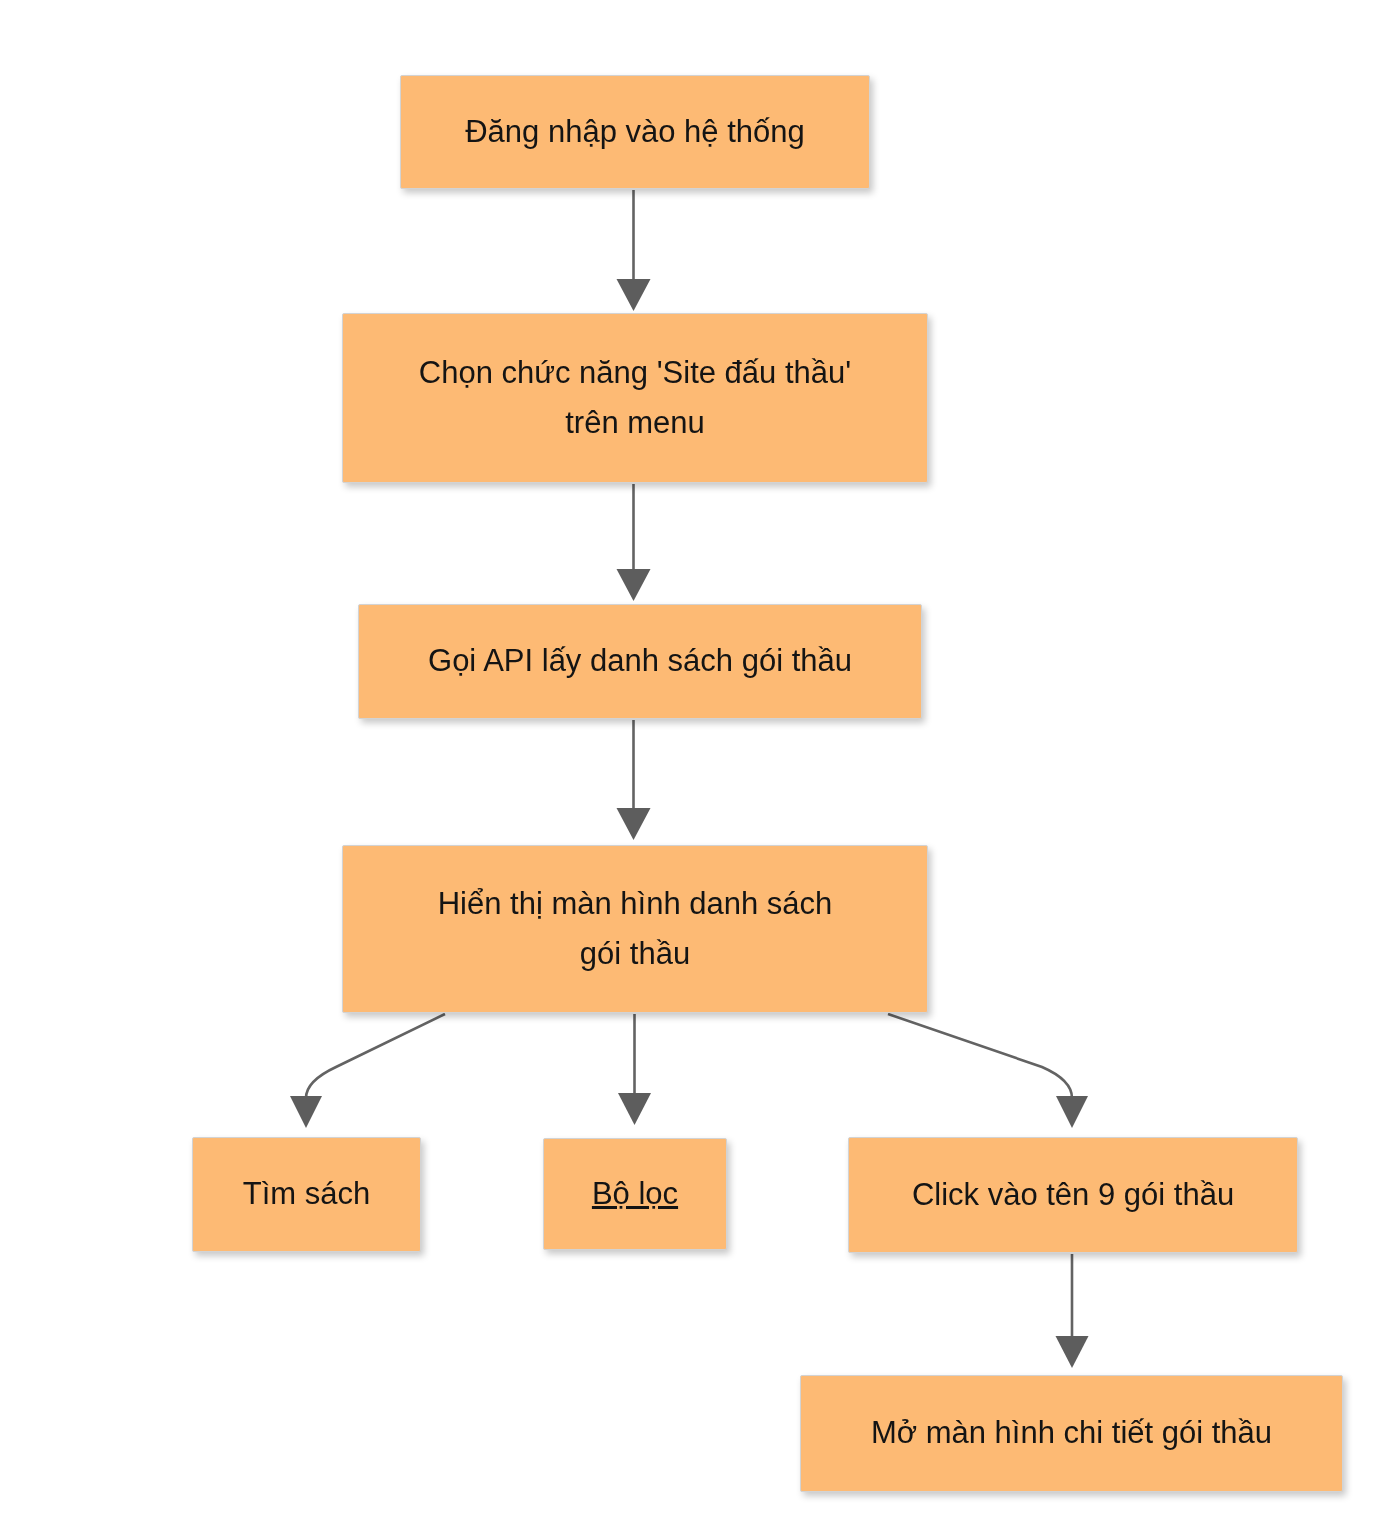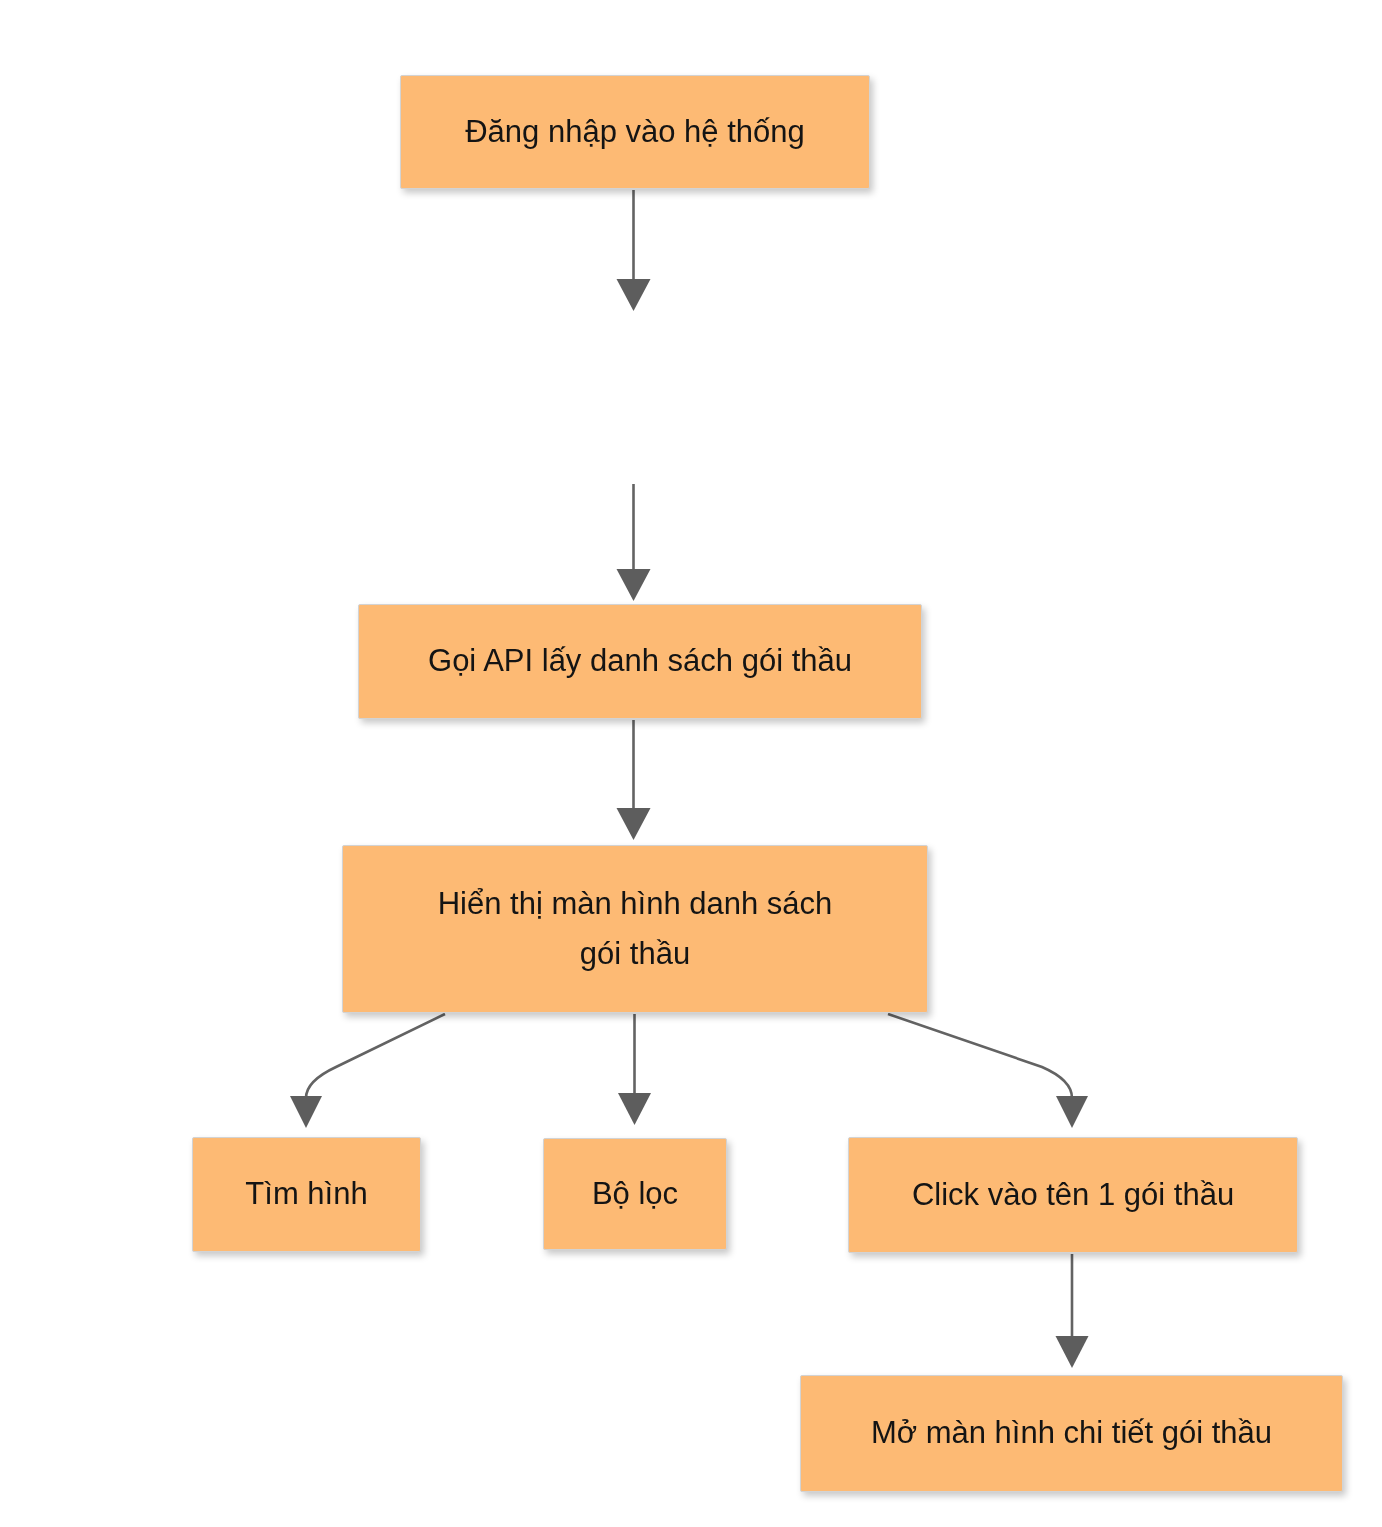--- a/index.html
+++ b/index.html
@@ -80,27 +80,29 @@
       <polygon class="edge-head" points="1056,1096 1088,1096 1072,1128"></polygon>
     </g>
     <g>
       <path class="edge-line" d="M1072 1254 V 1338"></path>
       <polygon class="edge-head" points="1055.5,1336 1088.5,1336 1072,1368"></polygon>
     </g>
   </svg>
 
   <div class="node" style="left:400px; top:75px; width:470px; height:114px;">Đăng nhập vào hệ thống</div>
 
+  <div class="node" style="left:342px; top:313px; width:586px; height:170px;">Chọn chức năng 'Site đấu thầu'
+trên menu</div>
 
   <div class="node" style="left:352px; top:604px; width:564px; height:115px;margin-left:6px;">Gọi API lấy danh sách gói thầu</div>
 
   <div class="node" style="left:342px; top:845px; width:586px; height:168px;">Hiển thị màn hình danh sách
 gói thầu</div>
 
-  <div class="node" style="left:192px; top:1137px; width:229px; height:115px;">Tìm hình</div>
+  <div class="node" style="left:192px; top:1137px; width:229px; height:115px;">Tìm sách</div>
 
-  <div class="node" style="left:543px; top:1138px; width:184px; height:112px;">Bộ lọc</div>
+  <div class="node" style="left:543px; top:1138px; width:184px; height:112px;text-decoration:underline;">Bộ lọc</div>
 
-  <div class="node" style="left:848px; top:1137px; width:450px; height:116px;">Click vào tên 1 gói thầu</div>
+  <div class="node" style="left:848px; top:1137px; width:450px; height:116px;">Click vào tên 9 gói thầu</div>
 
   <div class="node" style="left:800px; top:1375px; width:543px; height:117px;">Mở màn hình chi tiết gói thầu</div>
 
 </div>
 
 </body></html>

